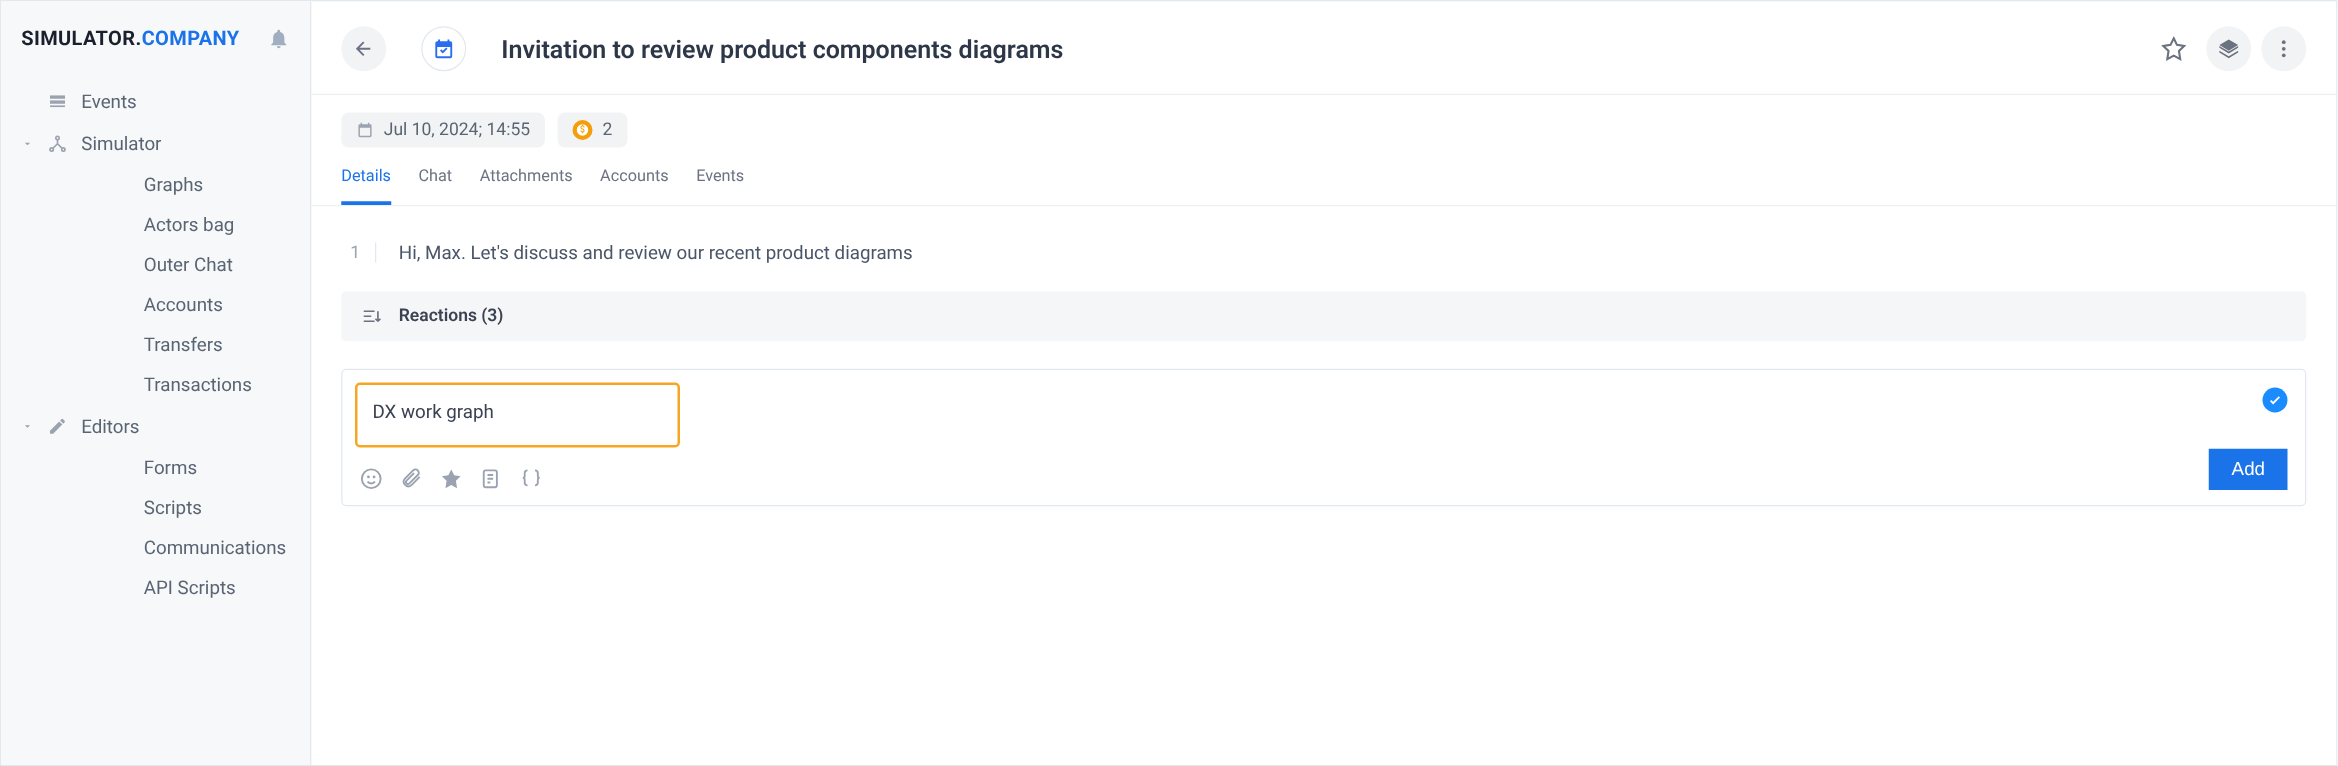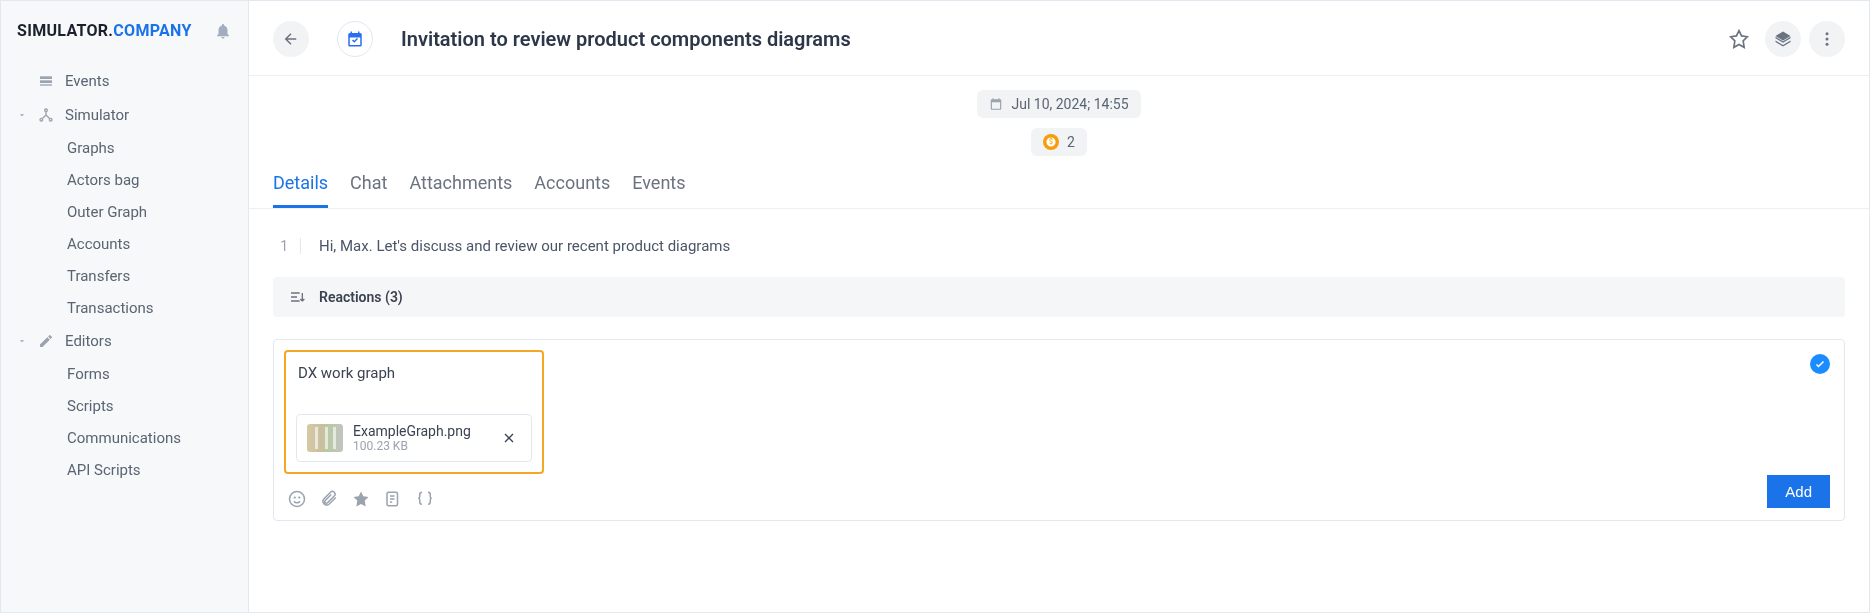--- a/index.html
+++ b/index.html
@@ -68,20 +68,21 @@
       color: #9aa3af;
       width: 18px;
       display: inline-flex;
       justify-content: center;
     }
     .nav-item {
       padding: 7px 16px 7px 66px;
       cursor: pointer;
       color: #5a6573;
       font-size: 15px;
+      margin-left: 48px;
     }
     .nav-events {
       padding-left: 36px;
     }
 
     
     .main {
       flex: 1;
       display: flex;
       flex-direction: column;
@@ -132,21 +133,20 @@
       display: flex;
       gap: 8px;
       align-items: center;
     }
 
     .meta-row {
       display: flex;
       align-items: center;
       gap: 10px;
       padding: 14px 24px 0 24px;
-      flex-direction: column;
     }
     .chip {
       background: #f1f3f5;
       border-radius: 6px;
       padding: 6px 12px;
       display: inline-flex;
       align-items: center;
       gap: 8px;
       font-size: 14px;
       color: #5a6573;
@@ -167,21 +167,21 @@
 
     .tabs {
       display: flex;
       gap: 22px;
       padding: 16px 24px 0 24px;
       border-bottom: 1px solid #edf0f3;
     }
     .tab {
       padding-bottom: 12px;
       cursor: pointer;
-      font-size: 18px;
+      font-size: 13px;
       color: #6b7280;
       border-bottom: 3px solid transparent;
     }
     .tab.active {
       color: #1a73e8;
       border-bottom-color: #1a73e8;
     }
 
     .content {
       padding: 20px 24px;
@@ -234,21 +234,21 @@
       align-items: flex-start;
     }
     .compose-box {
       border: 2px solid #f5a623;
       border-radius: 4px;
       margin: 10px;
       padding: 10px 10px 10px 10px;
       width: 260px;
       display: flex;
       flex-direction: column;
-      gap: 24px;
+      gap: 3px;
     }
     .compose-text {
       font-size: 15px;
       color: #3b4252;
       padding: 2px 2px 8px 2px;
     }
     .attachment {
       border: 1px solid #e2e8f0;
       border-radius: 4px;
       padding: 8px 10px;
@@ -369,21 +369,21 @@
             <circle cx="12" cy="5" r="2"></circle>
             <circle cx="5" cy="19" r="2"></circle>
             <circle cx="19" cy="19" r="2"></circle>
             <path d="M12 7v5m0 0l-5 5m5-5l5 5"></path>
           </svg>
       </span>
       <span>Simulator</span>
     </div>
     <div class="nav-item"><span>Graphs</span></div>
     <div class="nav-item"><span>Actors bag</span></div>
-    <div class="nav-item"><span>Outer Graph</span></div>
+    <div class="nav-item"><span>Outer Chat</span></div>
     <div class="nav-item"><span>Accounts</span></div>
     <div class="nav-item"><span>Transfers</span></div>
     <div class="nav-item"><span>Transactions</span></div>
 
     <div class="nav-row">
       <span class="nav-chevron">
         <svg width="10" height="10" viewBox="0 0 24 24" fill="currentColor">
             <path d="M7 10l5 5 5-5z"></path>
           </svg>
       </span>
@@ -480,32 +480,20 @@
         <span class="check-badge">
           <svg width="12" height="12" viewBox="0 0 24 24" fill="none" stroke="#fff" stroke-width="3">
               <path d="M5 13l4 4L19 7"></path>
             </svg>
         </span>
       </div>
 
       <div class="compose-inner">
         <div class="compose-box">
           <div class="compose-text">DX work graph</div>
-          <div class="attachment">
-            <div class="thumb"></div>
-            <div class="att-info">
-              <span class="att-name">ExampleGraph.png</span>
-              <span class="att-size">100.23 KB</span>
-            </div>
-            <span class="att-close">
-              <svg width="16" height="16" viewBox="0 0 24 24" fill="none" stroke="currentColor" stroke-width="2">
-                  <path d="M18 6L6 18M6 6l12 12"></path>
-                </svg>
-            </span>
-          </div>
         </div>
       </div>
 
       <div class="compose-toolbar">
         <span class="tb-icon">
           <svg width="18" height="18" viewBox="0 0 24 24" fill="currentColor">
               <circle cx="12" cy="12" r="10" fill="none" stroke="currentColor" stroke-width="2"></circle>
               <circle cx="9" cy="10" r="1.5"></circle>
               <circle cx="15" cy="10" r="1.5"></circle>
               <path d="M8 15c1 1.5 2.5 2 4 2s3-.5 4-2" fill="none" stroke="currentColor" stroke-width="2"></path>

